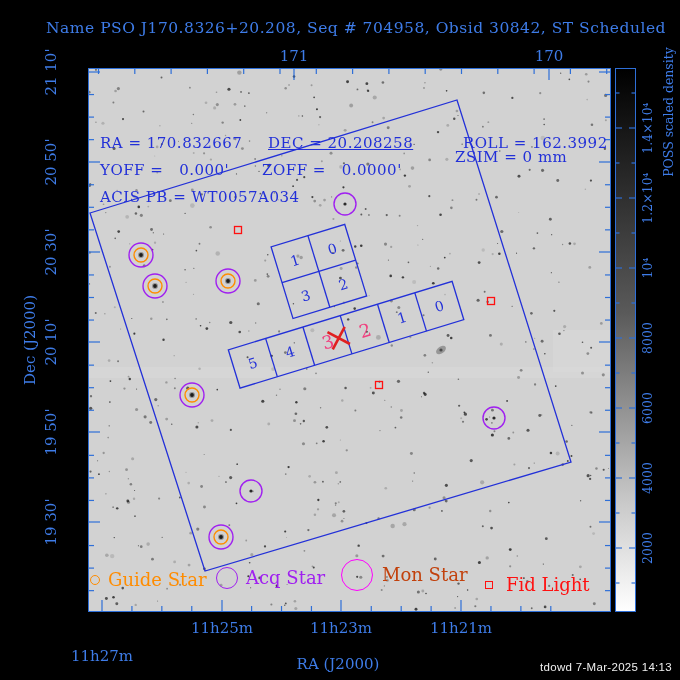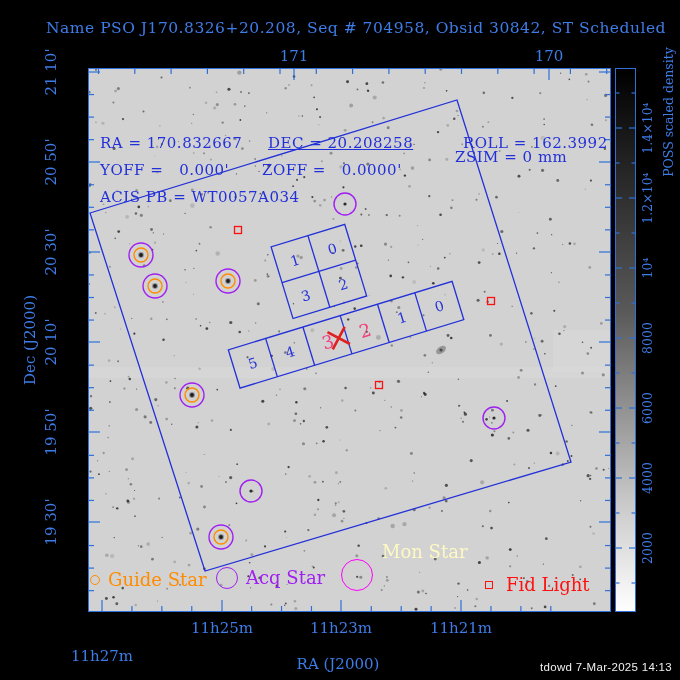--- a/index.html
+++ b/index.html
@@ -828,15 +828,15 @@
 <div class="vlab" style="left: 647px; top: 408px; font-size: 12.5px;">6000</div>
 <div class="vlab" style="left: 647px; top: 338px; font-size: 12.5px;">8000</div>
 <div class="vlab" style="left: 647px; top: 268px; font-size: 12.5px;">10⁴</div>
 <div class="vlab" style="left: 647px; top: 198px; font-size: 12.5px;">1.2×10⁴</div>
 <div class="vlab" style="left: 647px; top: 128px; font-size: 12.5px;">1.4×10⁴</div>
 <div class="legend-marker" style="left: 90px; top: 575px; width: 10px; height: 10px; border: 1.5px solid rgb(255, 140, 0); border-radius: 50%; box-sizing: border-box;"></div>
 <div class="legend-label" style="left: 108px; top: 569px; color: rgb(255, 140, 0);">Guide Star</div>
 <div class="legend-marker" style="left: 216px; top: 567px; width: 22px; height: 22px; border: 1.5px solid rgb(160, 32, 240); border-radius: 50%; box-sizing: border-box;"></div>
 <div class="legend-label" style="left: 246px; top: 567px; color: rgb(160, 32, 240);">Acq Star</div>
 <div class="legend-marker" style="left: 341px; top: 559px; width: 32px; height: 32px; border: 1.5px solid rgb(255, 0, 255); border-radius: 50%; box-sizing: border-box;"></div>
-<div class="legend-label" style="left: 382px; top: 541px; color: #fef9c3;">Mon Star</div>
+<div class="legend-label" style="left: 382px; top: 564px; color: #c2410c;">Mon Star</div>
 <div class="legend-marker" style="left: 485px; top: 581px; width: 8px; height: 8px; border: 1.5px solid rgb(255, 16, 16); box-sizing: border-box;"></div>
 <div class="legend-label" style="left: 506px; top: 574px; color: rgb(255, 16, 16);">Fid Light</div>
 
 </body></html>

